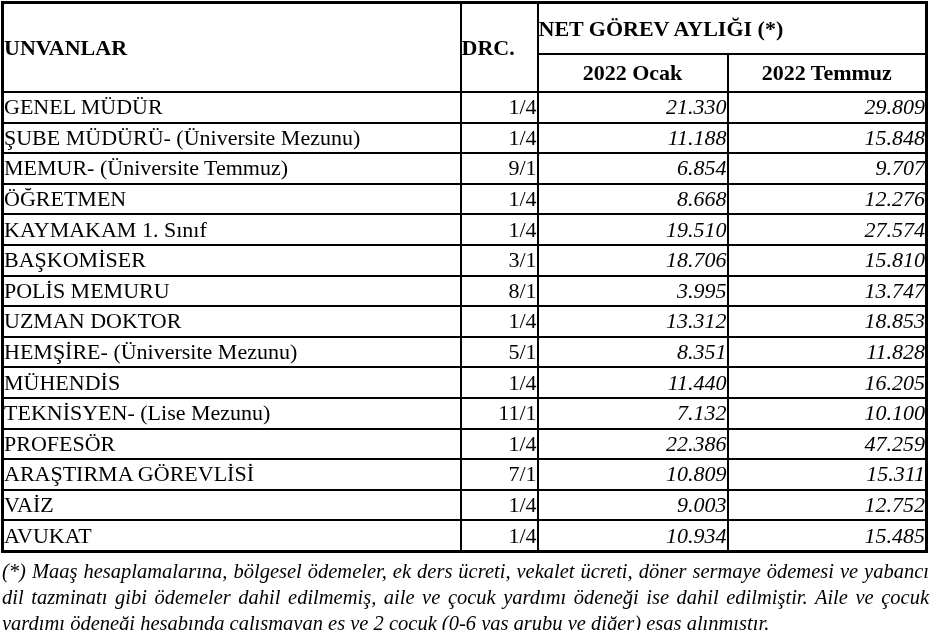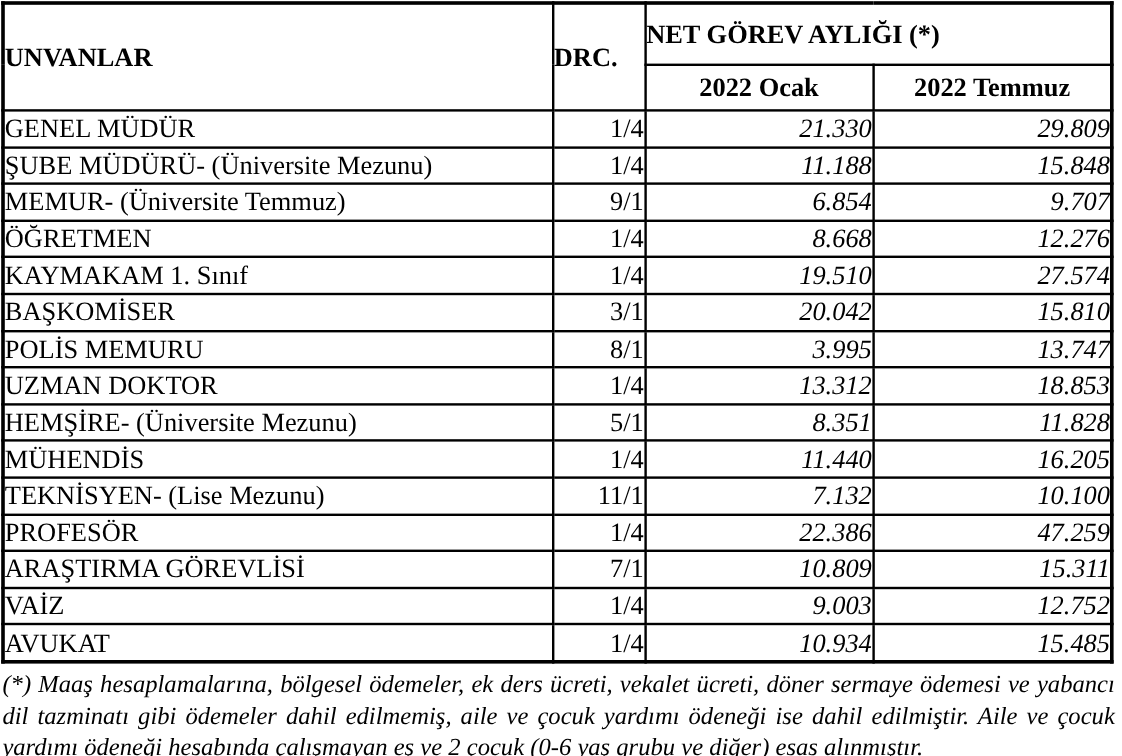--- a/index.html
+++ b/index.html
@@ -132,21 +132,21 @@
         </tr>
         <tr>
           <td class="title">KAYMAKAM 1. Sınıf</td>
           <td class="drc">1/4</td>
           <td class="num">19.510</td>
           <td class="num">27.574</td>
         </tr>
         <tr>
           <td class="title">BAŞKOMİSER</td>
           <td class="drc">3/1</td>
-          <td class="num">20.042</td>
+          <td class="num">18.706</td>
           <td class="num">15.810</td>
         </tr>
         <tr>
           <td class="title">POLİS MEMURU</td>
           <td class="drc">8/1</td>
           <td class="num">3.995</td>
           <td class="num">13.747</td>
         </tr>
         <tr>
           <td class="title">UZMAN DOKTOR</td>

